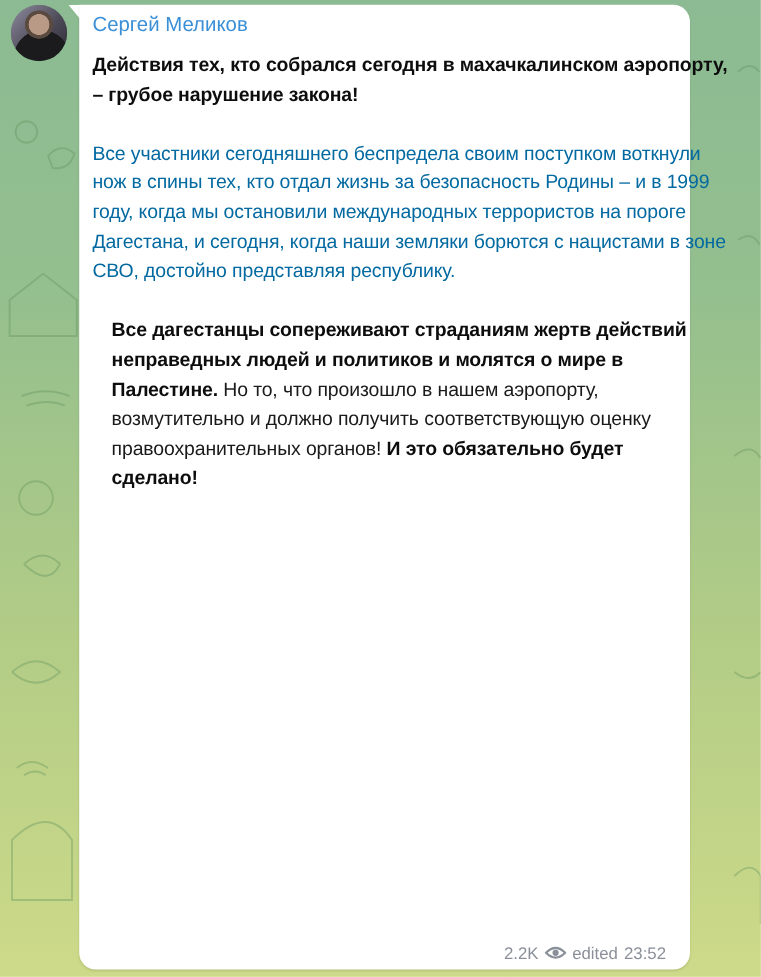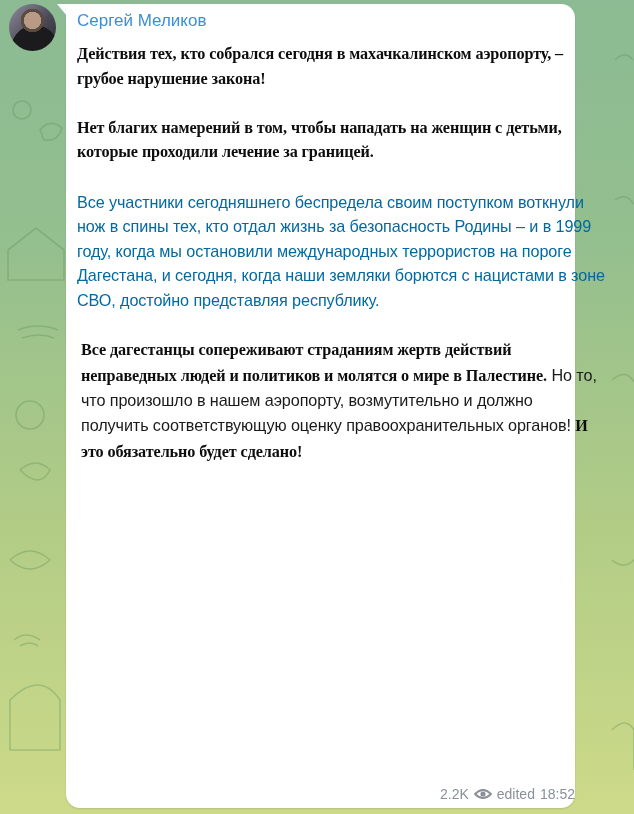--- a/index.html
+++ b/index.html
@@ -27,25 +27,25 @@
   }
   .author {
     position: absolute; left: 11px; top: 7px; font-size: 17px; color: #3a8fd6; font-weight: 400;
   }
   .text {
     position: absolute; left: 11px; top: 38px; width: 530px;
     font-size: 16.2px; line-height: 24.6px; color: #0d0d0d;
     letter-spacing: -0.1px;
   }
   .p { margin: 0 0 24.6px 0; }
-  .p.bold, .b { font-weight: 700; font-family: Liberation Serif, serif; }
+  .p.bold, .b { font-weight: 700; }
   .p.plain { font-weight: 400; color: #0369a1; }
   .b { font-weight: 700; }
   .meta {
-    position: absolute; right: 0; bottom: 6px; font-size: 14px; color: #8a9099;
+    position: absolute; right: 20px; bottom: 6px; font-size: 14px; color: #8a9099;
     display: flex; align-items: center; gap: 5px; justify-content: flex-end;
   }
   .eye { width: 18px; height: 12px; display: inline-block; }
 </style>
 </head>
 <body>
 
 <svg class="pattern" width="634" height="814" viewBox="0 0 634 814">
   <g fill="none" stroke="#5d8f5a" stroke-width="1.6">
     <circle cx="22" cy="110" r="9"></circle>
@@ -66,27 +66,26 @@
 </svg>
 
 <div class="avatar"></div>
 <div class="tail"></div>
 
 <div class="bubble">
   <div class="author">Сергей Меликов</div>
 
   <div class="text">
     <p class="p bold">Действия тех, кто собрался сегодня в махачкалинском аэропорту, – грубое нарушение закона!</p>
-    <p class="p bold">Нет благих намерений в том, чтобы нападать на женщин с детьми, которые проходили лечение за границей.</p>
     <p class="p plain">Все участники сегодняшнего беспредела своим поступком воткнули нож в спины тех, кто отдал жизнь за безопасность Родины – и в 1999 году, когда мы остановили международных террористов на пороге Дагестана, и сегодня, когда наши земляки борются с нацистами в зоне СВО, достойно представляя республику.</p>
-    <p class="p" style="margin:4px;"><span class="b">Все дагестанцы сопереживают страданиям жертв действий неправедных людей и политиков и молятся о мире в Палестине.</span><span style="color:#1a1a1a;"> Но то, что произошло в нашем аэропорту, возмутительно и должно получить соответствующую оценку правоохранительных органов! </span><span class="b">И это обязательно будет сделано!</span></p>
+    <p class="p" style="margin:16px;"><span class="b">Все дагестанцы сопереживают страданиям жертв действий неправедных людей и политиков и молятся о мире в Палестине.</span><span style="color:#1a1a1a;"> Но то, что произошло в нашем аэропорту, возмутительно и должно получить соответствующую оценку правоохранительных органов! </span><span class="b">И это обязательно будет сделано!</span></p>
   </div>
 
   <div class="meta">
     <span>2.2K</span>
     <svg class="eye" viewBox="0 0 18 12">
       <path d="M1 6 Q9 -2 17 6 Q9 14 1 6 Z" fill="none" stroke="#8a9099" stroke-width="1.8"></path>
       <circle cx="9" cy="6" r="2.6" fill="#8a9099"></circle>
     </svg>
     <span>edited</span>
-    <span>18:52</span>
+    <span>23:52</span>
   </div>
 </div>
 
 </body></html>

